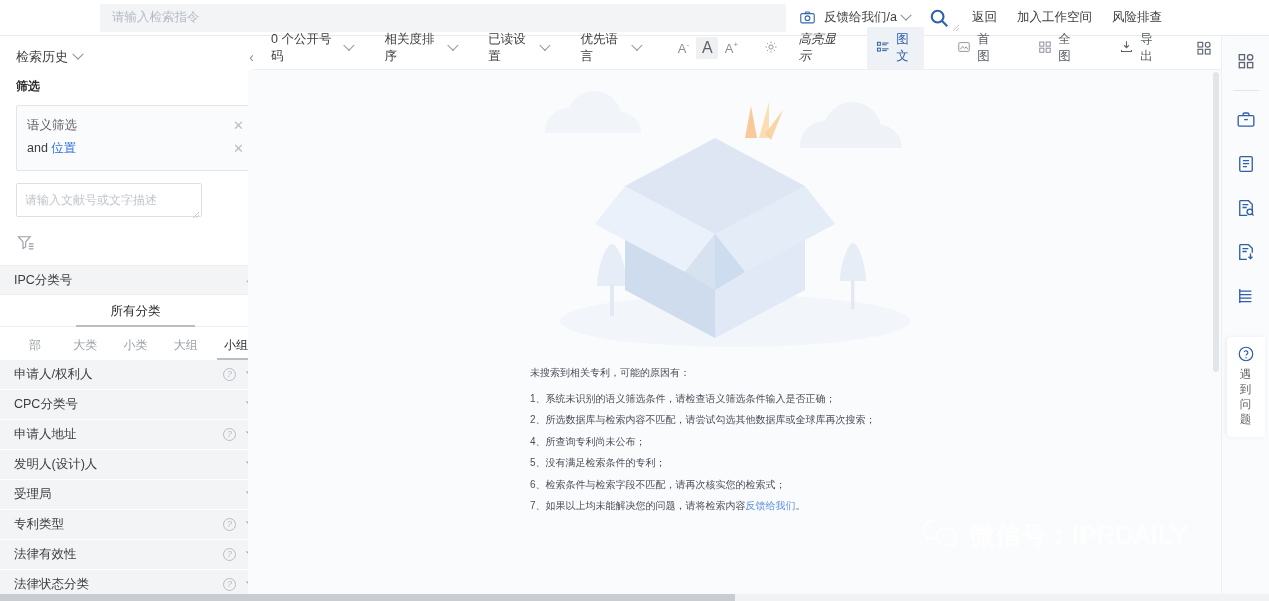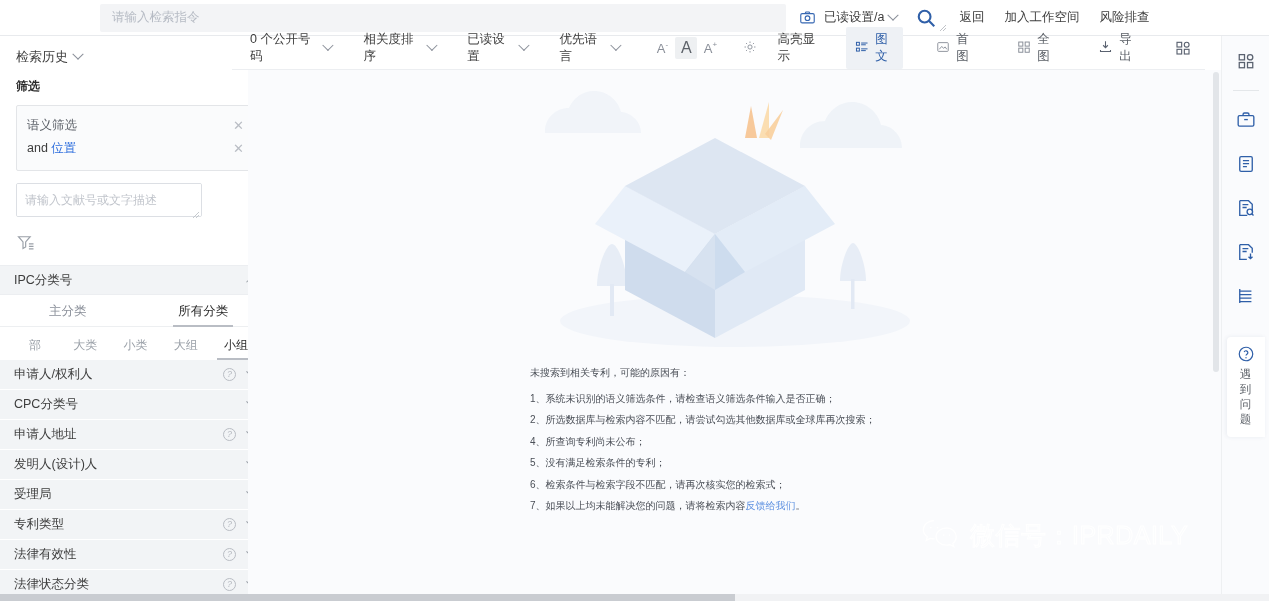--- a/index.html
+++ b/index.html
@@ -105,32 +105,32 @@
   .filter-row .right { display:flex; align-items:center; gap:12px; }
   .qmark { width:13px; height:13px; border:1px solid #b9bdc4; border-radius:50%;
            color:#b9bdc4; font-size:9px; line-height:11px; text-align:center; cursor:pointer;}
 
   
   .sb-scroll { position:absolute; right:2px; top:2px; width:5px; height:540px; background:transparent; }
   .sb-scroll i { position:absolute; top:0; left:0; width:5px; height:210px; background:#d3d6da; border-radius:3px; display:block;}
 
   
   .toolbar {
-    position:absolute; left:232px; top:36px; width:973px; height:34px;
+    position:absolute; left:253px; top:36px; width:973px; height:34px;
     background:#fff; border-bottom:1px solid #eceef1;
     display:flex; align-items:center; padding: 0 14px 9px 18px; gap: 0;
   }
   .tb-item { font-size:12.5px; color:#3d3d3d; display:flex; align-items:center; gap:6px; cursor:pointer; margin-right: 32px;}
   .fontsizes { display:flex; align-items:center; gap:2px; margin-right: 22px;}
   .fs { width:22px; height:22px; display:flex; align-items:center; justify-content:center;
         color:#8a8f99; font-size:13px; border-radius:2px; cursor:pointer; position:relative;}
   .fs sup { font-size:8px; position:relative; top:-4px; left:0px;}
   .fs.lg { font-size:16px;}
   .fs.active { background:#eef0f2; color:#5d6269;}
-  .tb-highlight { font-size:12.5px; color:#3d3d3d; display:flex; align-items:center; gap:20px; cursor:pointer;}
+  .tb-highlight { font-size:12.5px; color:#3d3d3d; display:flex; align-items:center; gap:20px; cursor:pointer;font-style:italic;}
   .tb-right { margin-left:auto; display:flex; align-items:center; gap: 0; }
   .view-btn {
     display:flex; align-items:center; gap:6px; font-size:12.5px; color:#5a5f66;
     padding: 4px 9px; border-radius:2px; cursor:pointer; margin-left: 24px;
   }
   .view-btn.active { background:#eef1f5; color:#2f5fa8; }
   .grid-right-btn { margin-left: 28px; color:#5a6270; cursor:pointer; display:flex; align-items:center;}
 
   
   .content {
@@ -201,21 +201,21 @@
 
     <div class="hdr-tools">
       <span class="cam-icon">
         <svg width="17" height="17" viewBox="0 0 24 24" fill="none" stroke="#3667b2" stroke-width="1.6">
           <rect x="2.5" y="6.5" width="19" height="13" rx="2"></rect>
           <path d="M8.5 6.5l1.3-2.2h4.4l1.3 2.2"></path>
           <circle cx="12" cy="13" r="3.3"></circle>
         </svg>
       </span>
       <span class="hdr-field">
-        <span>已读设置/a</span>
+        <span>反馈给我们/a</span>
         <i class="caret"></i>
       </span>
       <span class="searchbtn">
         <svg width="22" height="22" viewBox="0 0 24 24" fill="none" stroke="#2f5fa8" stroke-width="2.3">
           <circle cx="10.5" cy="10.5" r="6.4"></circle>
           <path d="M15.4 15.4L21 21"></path>
         </svg>
         <svg class="resize-grip" viewBox="0 0 8 8">
           <path d="M7 1L1 7M7 4L4 7" stroke="#b0b4ba" stroke-width="0.8"></path>
         </svg>
@@ -270,21 +270,20 @@
         </span>
       </div>
     </div>
 
     <div class="panel-hdr">
       <span>IPC分类号</span>
       <i class="chev up"></i>
     </div>
 
     <div class="tabs2">
-      <div class="t">主分类</div>
       <div class="t active">所有分类</div>
     </div>
 
     <div class="tabs5">
       <div class="t">部</div>
       <div class="t">大类</div>
       <div class="t">小类</div>
       <div class="t">大组</div>
       <div class="t active">小组</div>
     </div>

